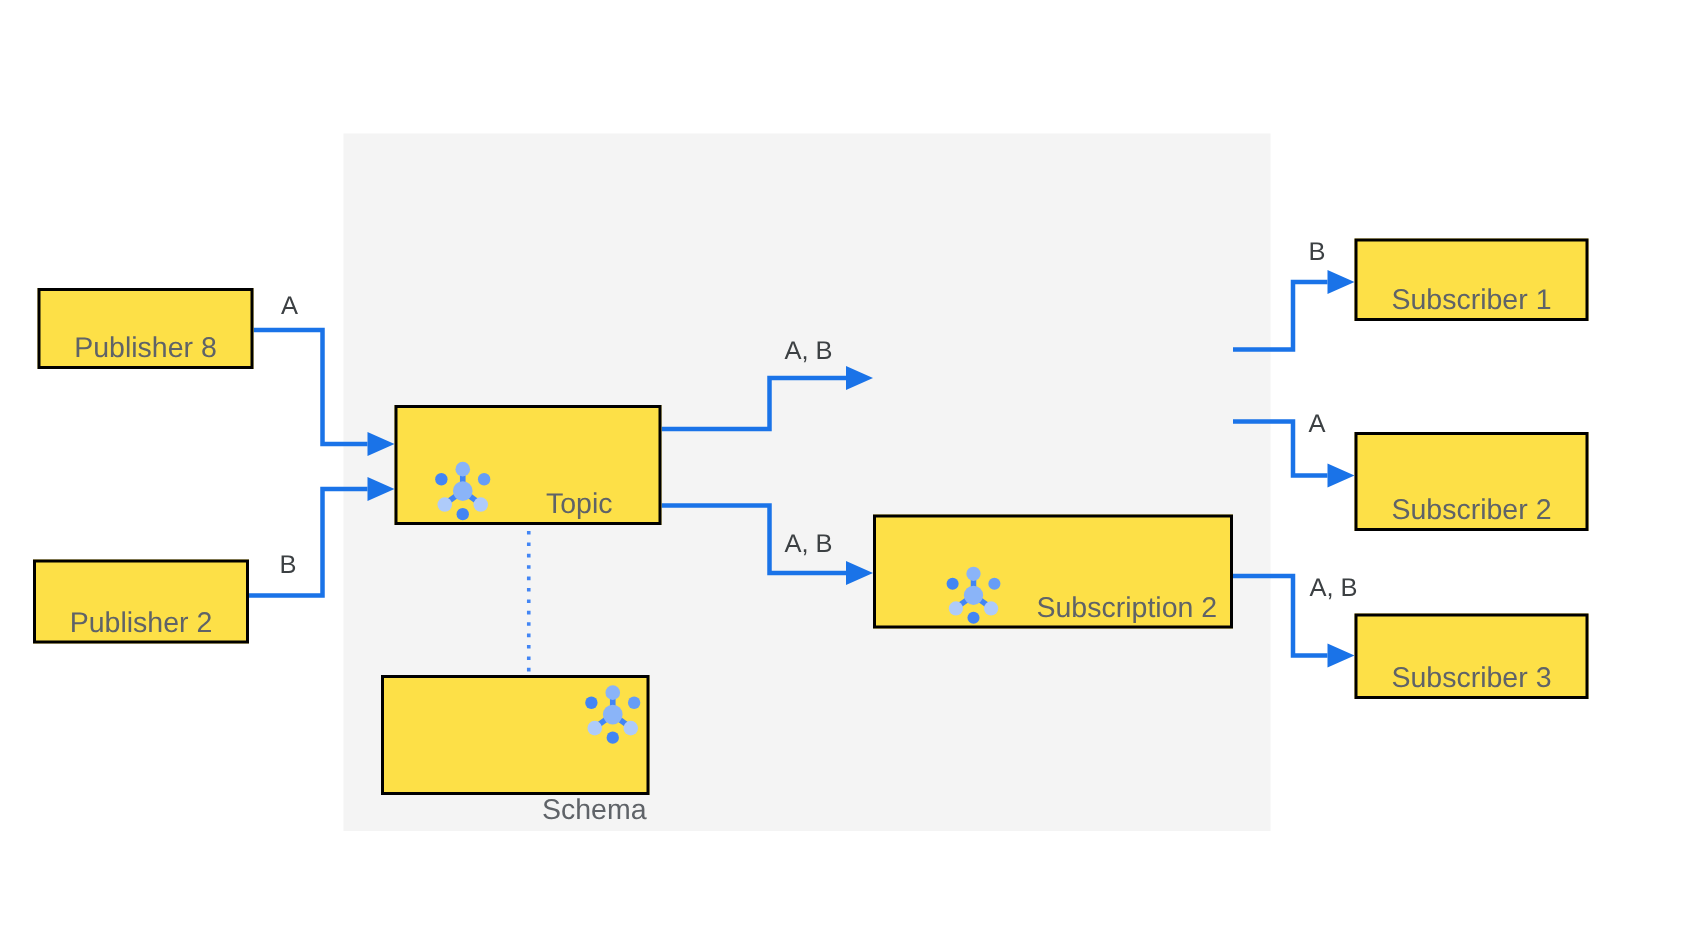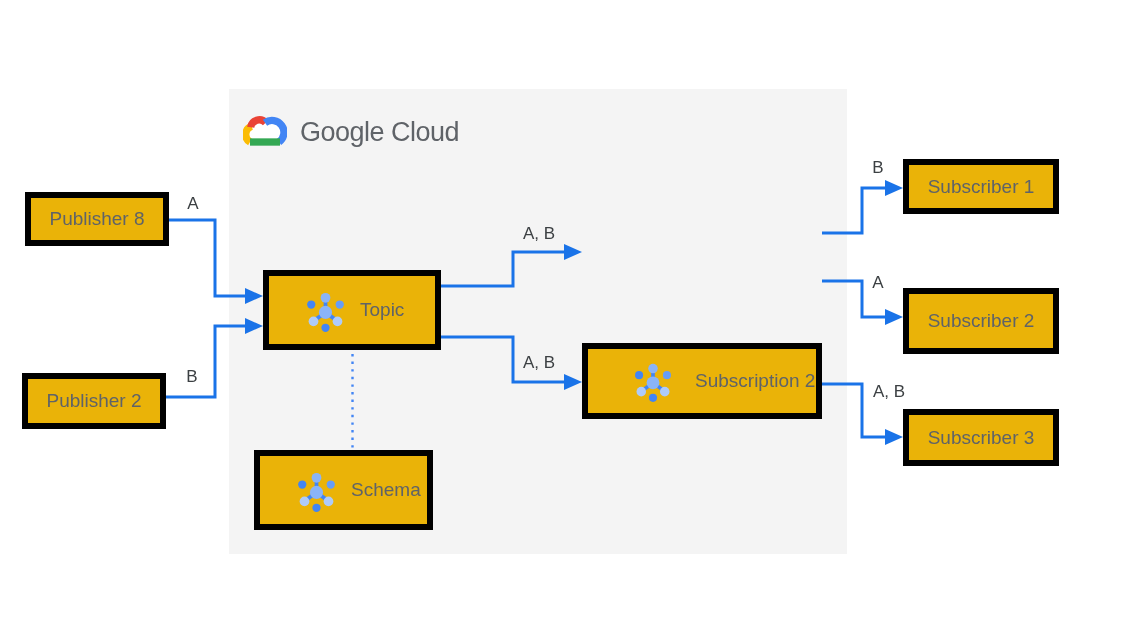--- a/index.html
+++ b/index.html
@@ -16,26 +16,26 @@
   .logo{
     position:absolute;left:243px;top:112px;height:40px;
     display:flex;align-items:center;gap:13px;
   }
   .logo svg{display:block;}
   .logo-text{font-size:27px;color:#5f6368;letter-spacing:-0.5px;white-space:nowrap;}
   .logo-text .w500{font-weight:500;margin-right:7px;}
   .logo-text .w400{font-weight:400;}
   .edges{position:absolute;left:0;top:0;pointer-events:none;}
   .node{
-    position:absolute;background:#eab308;border:6px solid #000000;
-    display:flex;align-items:center;box-sizing:border-box;
+    position:absolute;background:#fde047;border:2px solid #000000;
+    display:flex;align-items:flex-end;box-sizing:border-box;
     color:#5f6368;font-size:19px;white-space:nowrap;
   }
   .node.center{justify-content:center;}
-  .node.iconned{justify-content:flex-start;padding-left:34px;gap:12px;}
+  .node.iconned{justify-content:flex-start;padding-left:21px;gap:33px;}
   .node.subscription{padding-left:22px;gap:20px;}
   .pubsub-icon{display:block;flex:0 0 auto;}
   .edge-label{
     position:absolute;transform:translate(-50%,-50%);
     color:#3c4043;font-size:17px;white-space:nowrap;
   }
 </style>
 </head>
 <body>
 
@@ -62,26 +62,20 @@
         <path fill="none" stroke="#fbbc04" stroke-width="11" d="M10.5,40 A13,13 0 0 1 13,16.5"></path>
         <path fill="none" stroke="#ea4335" stroke-width="11" d="M11.5,18 A13,13 0 0 1 34,11"></path>
         <path fill="none" stroke="#4285f4" stroke-width="11" d="M33,11 A17,17 0 0 1 54,40"></path>
         <path fill="none" stroke="#34a853" stroke-width="11" d="M55.5,40 L10.5,40"></path>
       </symbol>
     </defs>
   </svg>
 
   <div class="panel"></div>
 
-  <div class="logo">
-    <svg width="44" height="34">
-        <use href="#gcloud"></use>
-      </svg>
-    <span class="logo-text"><span class="w500">Google</span><span class="w400">Cloud</span></span>
-  </div>
 
   <svg class="edges" width="1122" height="629">
     <g stroke="#1a73e8" stroke-width="3" fill="none">
       <polyline points="169,220 215,220 215,296 245,296"></polyline>
       <polyline points="166,397 215,397 215,326 245,326"></polyline>
       <polyline points="441,286 513,286 513,252 564,252"></polyline>
       <polyline points="441,337 513,337 513,382 564,382"></polyline>
       <polyline points="822,233 862,233 862,188 885,188"></polyline>
       <polyline points="822,281 862,281 862,317 885,317"></polyline>
       <polyline points="822,384 862,384 862,437 885,437"></polyline>
@@ -106,21 +100,21 @@
     <span>Publisher 2</span>
   </div>
 
   <div class="node iconned" style="left:263px;top:270px;width:178px;height:80px;">
     <svg class="pubsub-icon" width="45" height="45">
         <use href="#pubsub"></use>
       </svg>
     <span>Topic</span>
   </div>
 
-  <div class="node iconned" style="left:254px;top:450px;width:179px;height:80px;">
+  <div class="node iconned" style="left:254px;top:450px;width:179px;height:80px;flex-direction:column;">
     <svg class="pubsub-icon" width="45" height="45">
         <use href="#pubsub"></use>
       </svg>
     <span>Schema</span>
   </div>
 
 
   <div class="node iconned subscription" style="left:582px;top:343px;width:240px;height:76px;padding-left:43px;">
     <svg class="pubsub-icon" width="44" height="44">
         <use href="#pubsub"></use>

